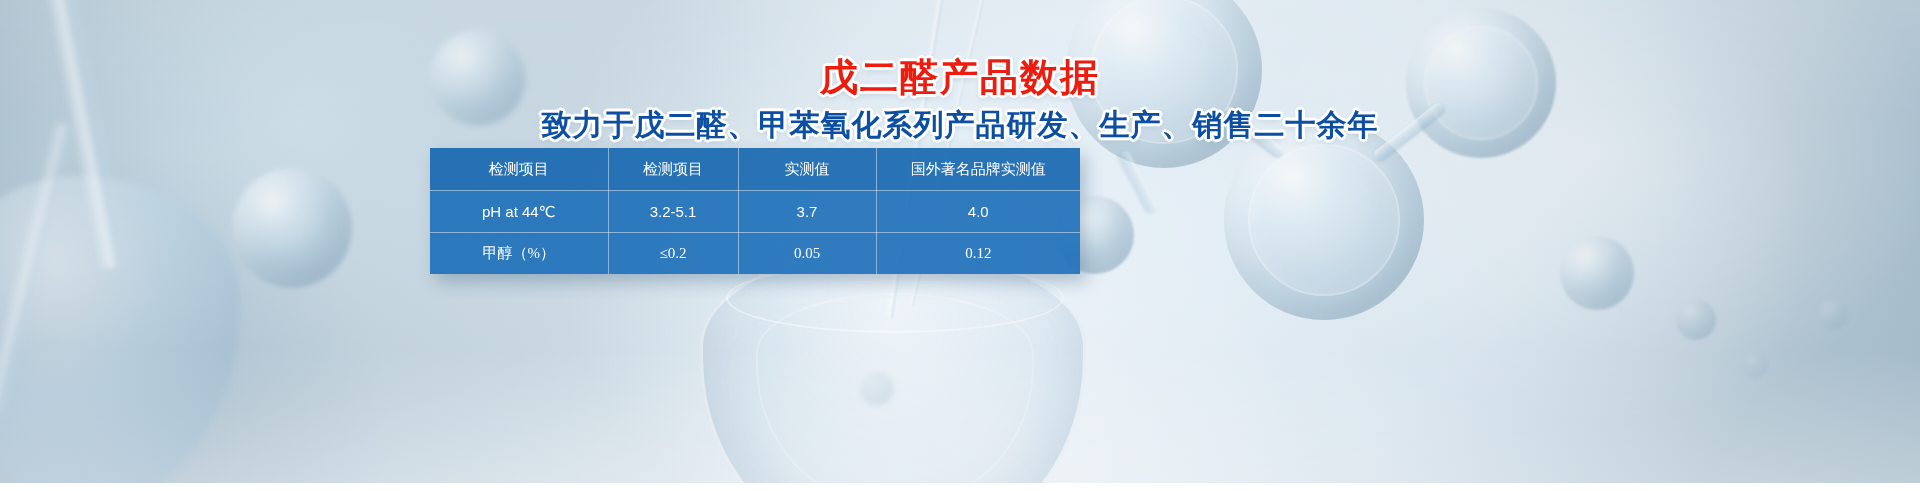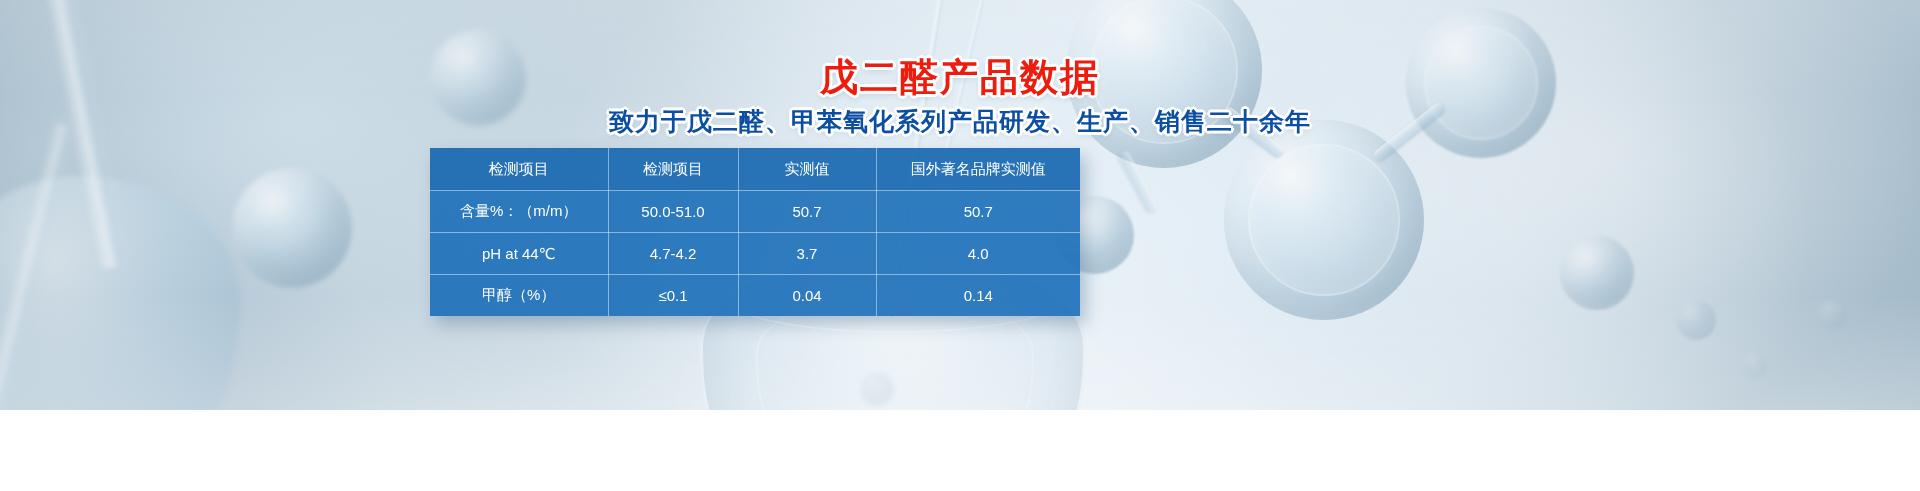--- a/index.html
+++ b/index.html
@@ -9,21 +9,21 @@
   body {
     width: 1920px;
     height: 491px;
     overflow: hidden;
     font-family: "Liberation Sans", "DejaVu Sans", sans-serif;
   }
 
   .banner {
     position: relative;
     width: 1920px;
-    height: 410px;
+    height: 483px;
     overflow: hidden;
     background: #b9c8d2;
   }
 
   
   .bg-base {
     position: absolute;
     inset: 0;
     background:
       radial-gradient(ellipse 900px 620px at 1180px 230px, #eaf3fa 0%, rgba(234,243,250,0.65) 38%, rgba(215,230,240,0.0) 70%),
@@ -169,21 +169,21 @@
        0   -3px 0 #ffffff,  0    3px 0 #ffffff,
        0 3px 6px rgba(120,150,175,0.45);
   }
 
   .subtitle {
     position: absolute;
     left: 0;
     right: 0;
     top: 105px;
     text-align: center;
-    font-size: 25px;
+    font-size: 30px;
     font-weight: bold;
     letter-spacing: 1px;
     color: #0b4ea2;
     text-shadow:
       -2px -2px 0 #ffffff,  2px -2px 0 #ffffff,
       -2px  2px 0 #ffffff,  2px  2px 0 #ffffff,
       -3px  0   0 #ffffff,  3px  0   0 #ffffff,
        0   -3px 0 #ffffff,  0    3px 0 #ffffff,
        0 3px 6px rgba(120,150,175,0.40);
   }
@@ -214,21 +214,21 @@
     font-size: 15px;
     border-right: 1px solid rgba(255,255,255,0.45);
     border-bottom: 1px solid rgba(255,255,255,0.45);
     background: rgba(27,110,184,0.90);
     height: 40px;
     padding: 0 4px;
     white-space: nowrap;
   }
   table.spec tr th:last-child,
   table.spec tr td:last-child { border-right: none; }
-  table.spec tr:last-child td { border-bottom: none; }
+  table.spec tr:last-child td { border-bottom: none; font-family: Liberation Serif, serif; }
 
   table.spec thead th {
     height: 42px;
     background: rgba(24,104,176,0.92);
   }
   table.spec tbody tr td { height: 41px; }
 </style>
 </head>
 <body>
 
@@ -280,35 +280,29 @@
         <thead>
           <tr>
             <th>检测项目</th>
             <th>检测项目</th>
             <th>实测值</th>
             <th>国外著名品牌实测值</th>
           </tr>
         </thead>
         <tbody>
           <tr>
-            <td>含量%：（m/m）</td>
-            <td>50.0-51.0</td>
-            <td>50.7</td>
-            <td>50.7</td>
-          </tr>
-          <tr>
             <td>pH at 44℃</td>
-            <td>4.7-4.2</td>
+            <td>3.2-5.1</td>
             <td>3.7</td>
             <td>4.0</td>
           </tr>
           <tr>
             <td>甲醇（%）</td>
-            <td>≤0.1</td>
-            <td>0.04</td>
-            <td>0.14</td>
+            <td>≤0.2</td>
+            <td>0.05</td>
+            <td>0.12</td>
           </tr>
         </tbody>
       </table>
     </div>
 
   </div>
 </div>
 
 </body></html>

